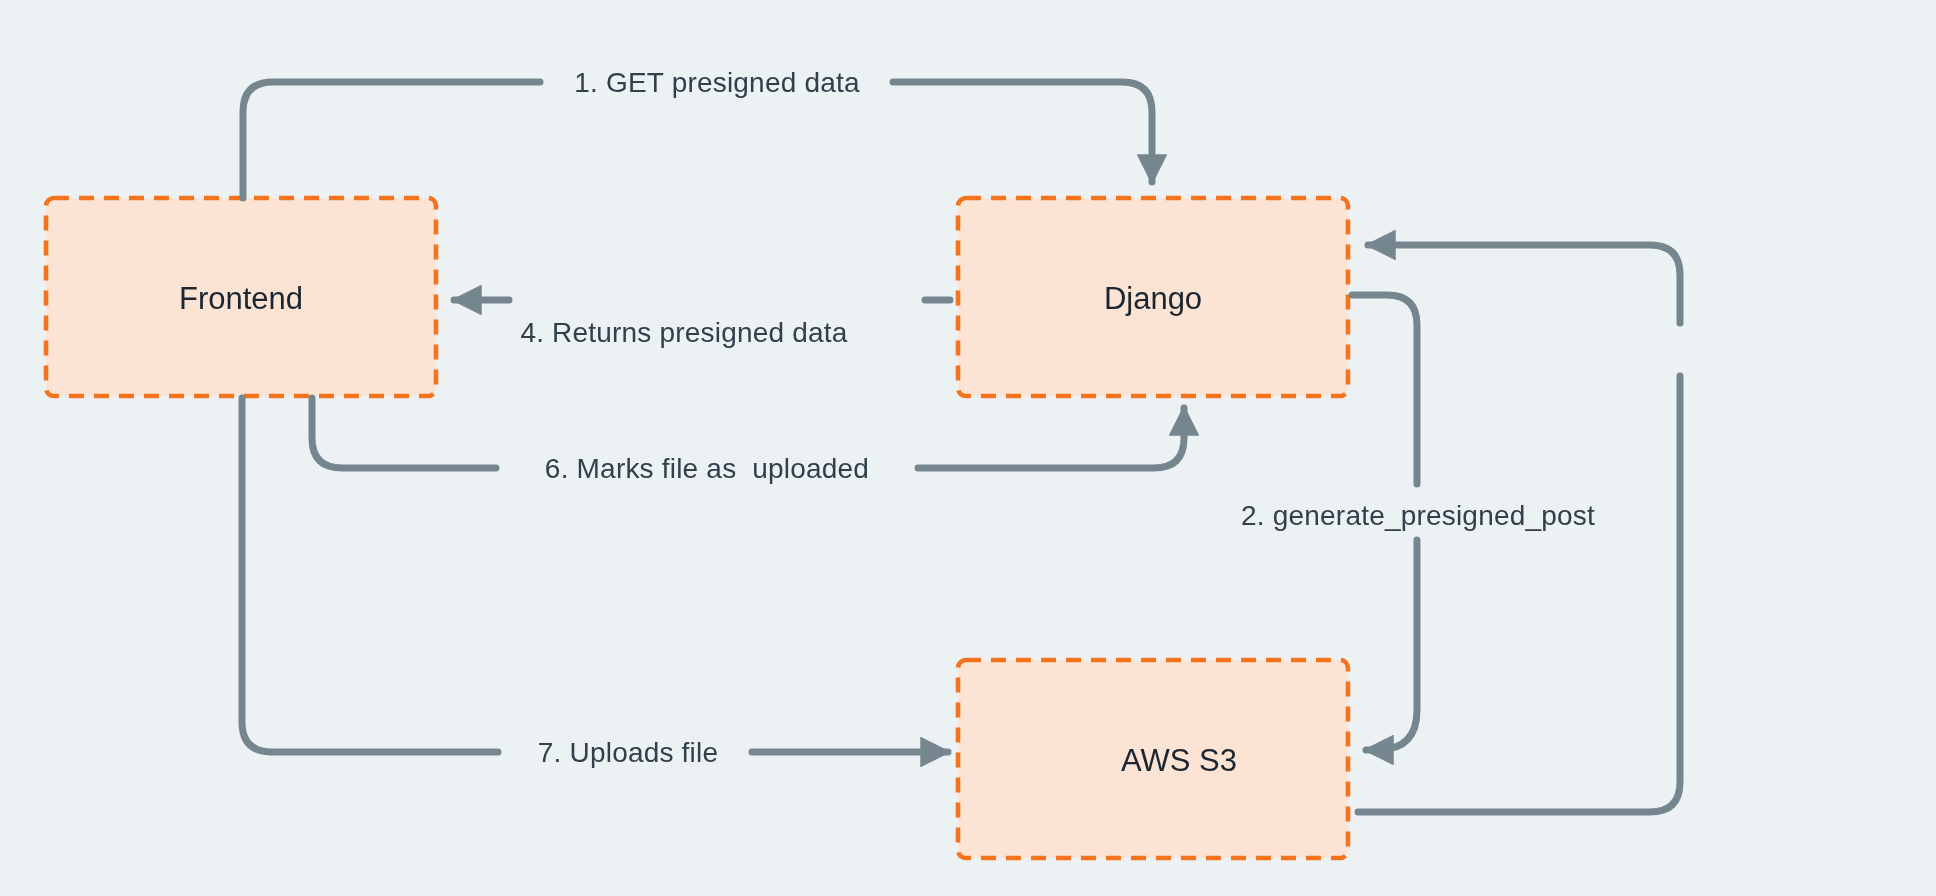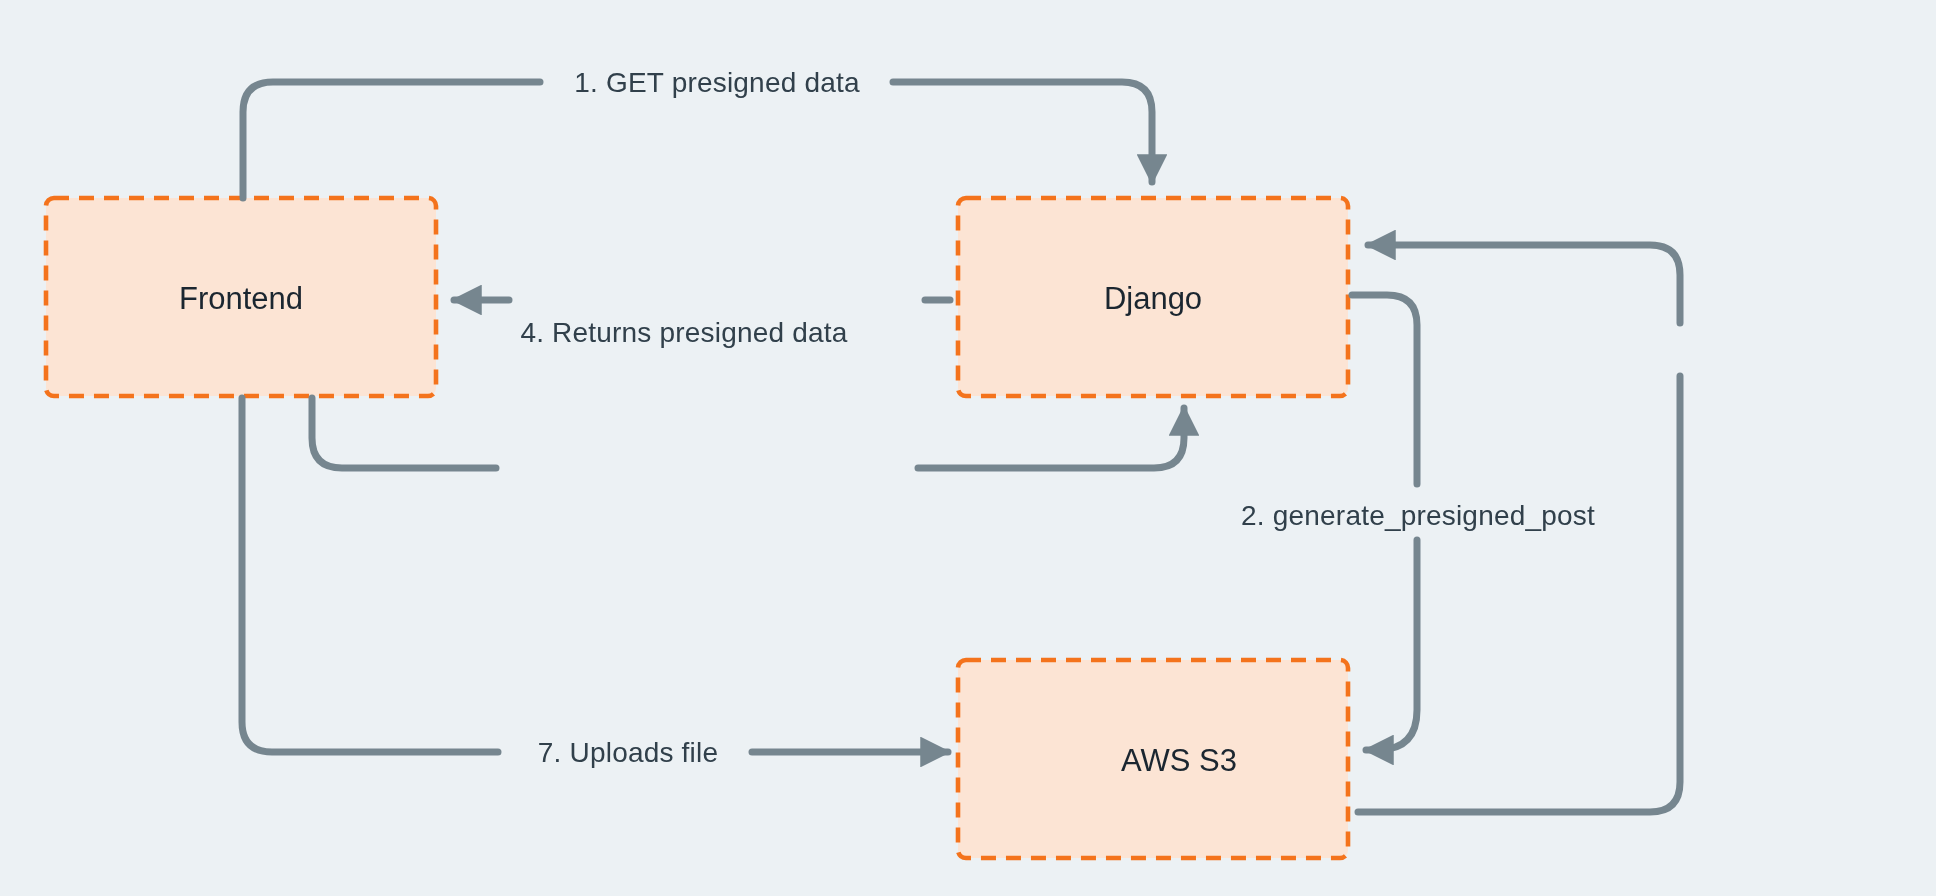--- a/index.html
+++ b/index.html
@@ -81,14 +81,15 @@
   </svg>
 
   <div class="node-label" style="left:241px; top:298px;">Frontend</div>
   <div class="node-label" style="left:1153px; top:298px;">Django</div>
   <div class="node-label" style="left:1153px; top:760px;margin-left:26px;">AWS S3</div>
 
   <div class="edge-label" style="left:717px; top:83px;">1. GET presigned data</div>
   <div class="edge-label" style="left:1418px; top:516px;">2. generate_presigned_post</div>
   <div class="edge-label" style="left:684px; top:301px;margin-top:32px;">4. Returns presigned data</div>
   <div class="edge-label" style="left:628px; top:753px;">7. Uploads file</div>
+  <div class="edge-label" style="left:707px; top:469px;">6. Marks file as  uploaded</div>
 
 </div>
 
 </body></html>

